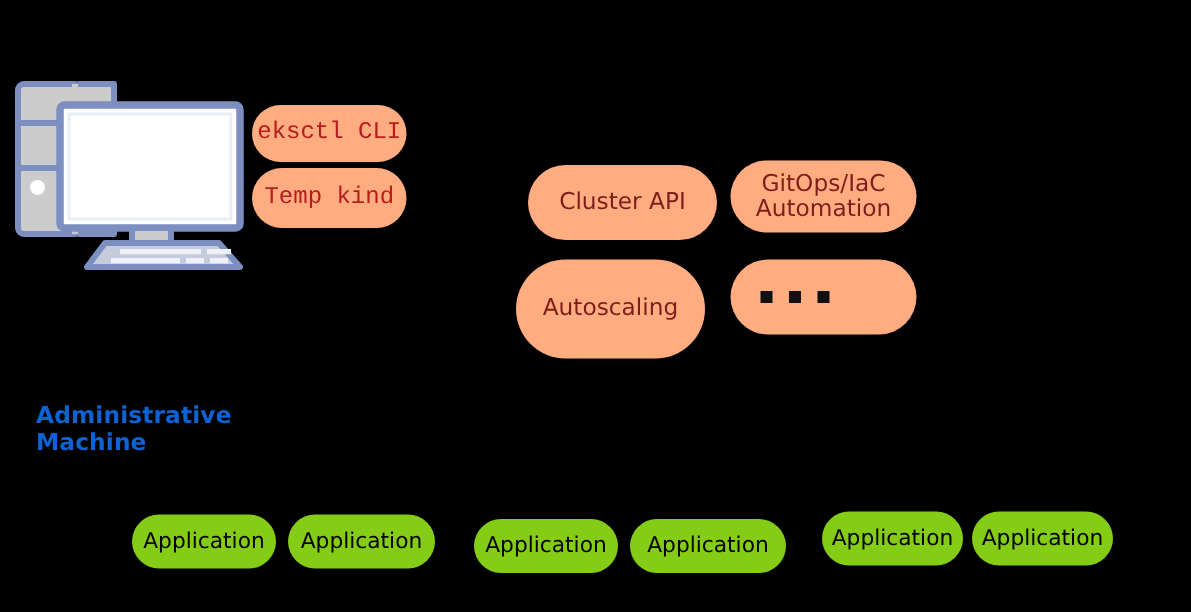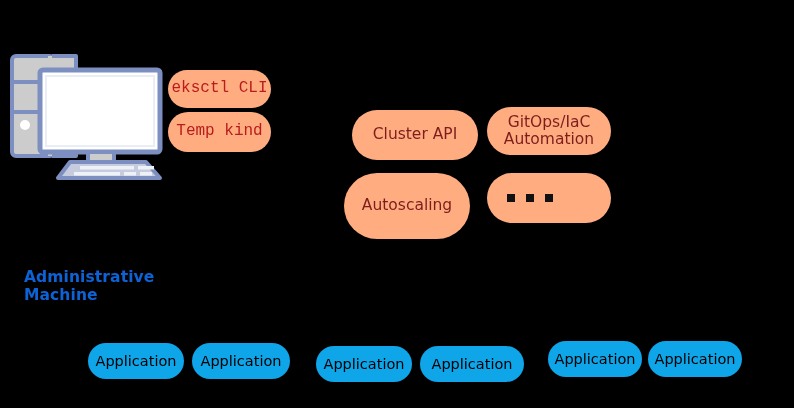--- a/index.html
+++ b/index.html
@@ -30,21 +30,21 @@
     line-height: 1.12;
     white-space: pre-line;
   }
   .pill-orange {
     background: #ffad80;
     color: #7f1d1d;
     border-radius: 999px;
   }
   .pill-orange.muted { color: #b91c1c; font-family: Liberation Mono, monospace; }
   .pill-green {
-    background: #0ea5e9;
+    background: #84cc16;
     color: #000000;
     border-radius: 999px;
   }
 
   
   #admin-machine {
     position: absolute;
     left: 8px;
     top: 52px;
     width: 160px;

